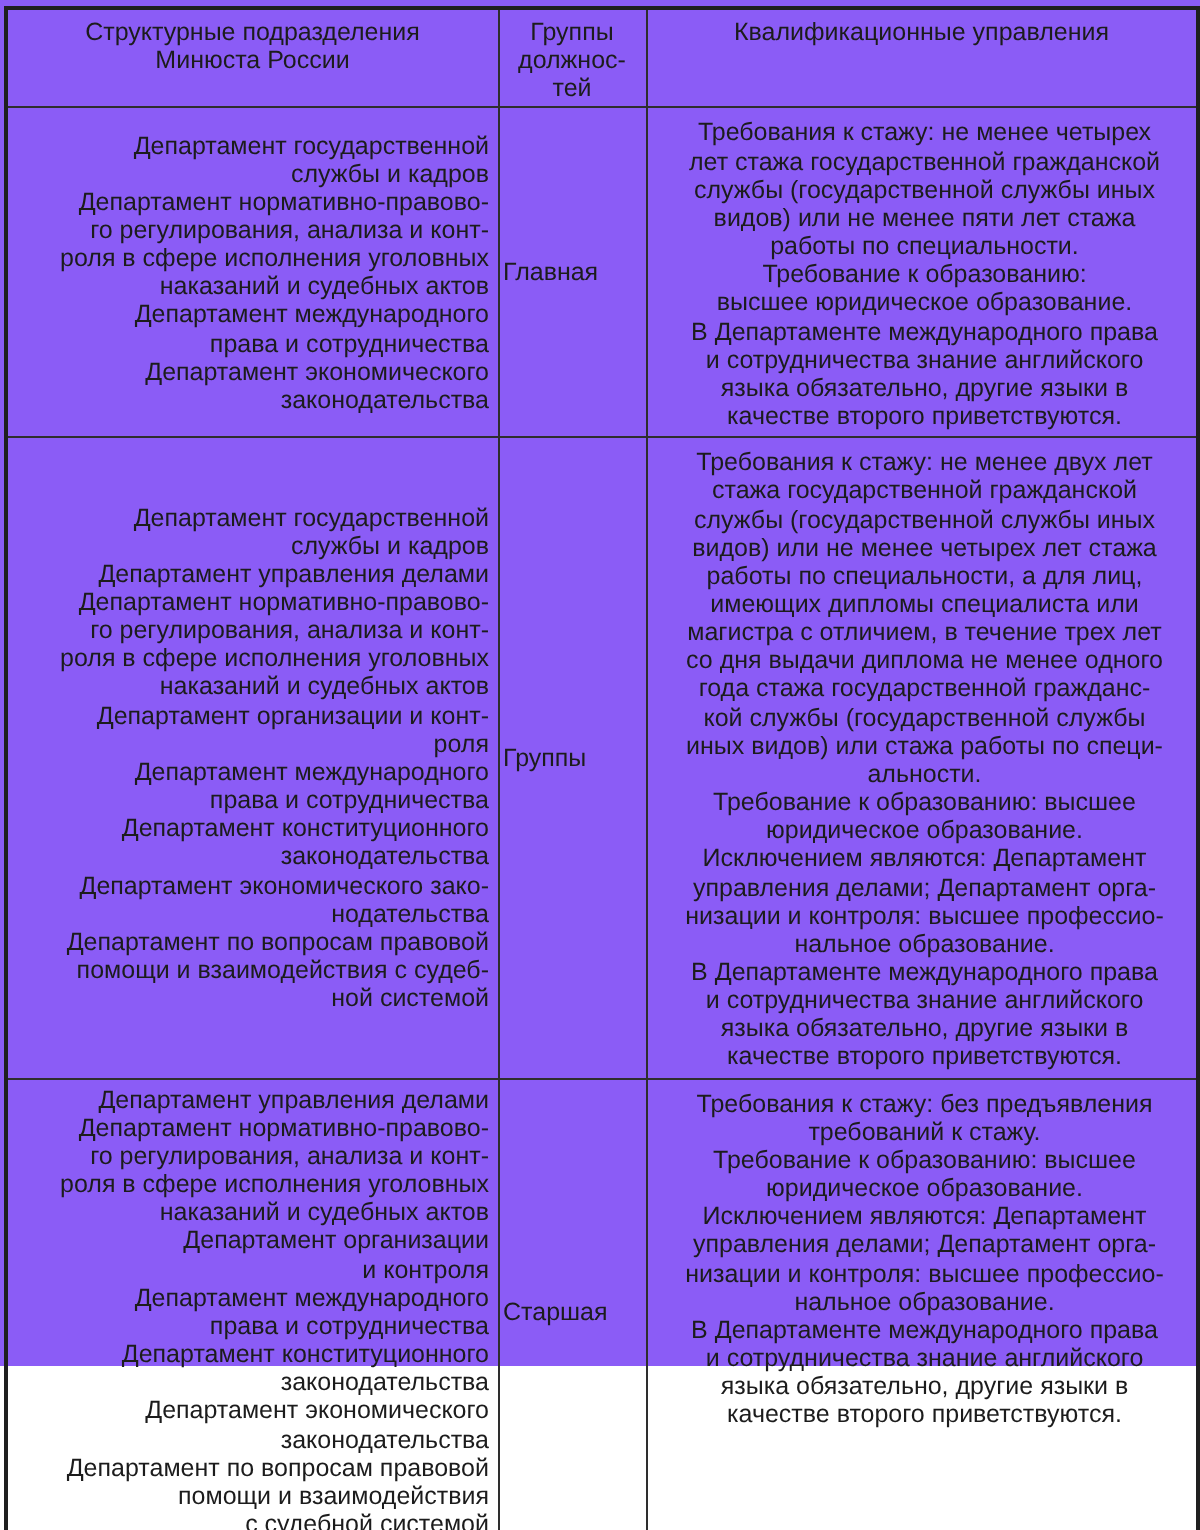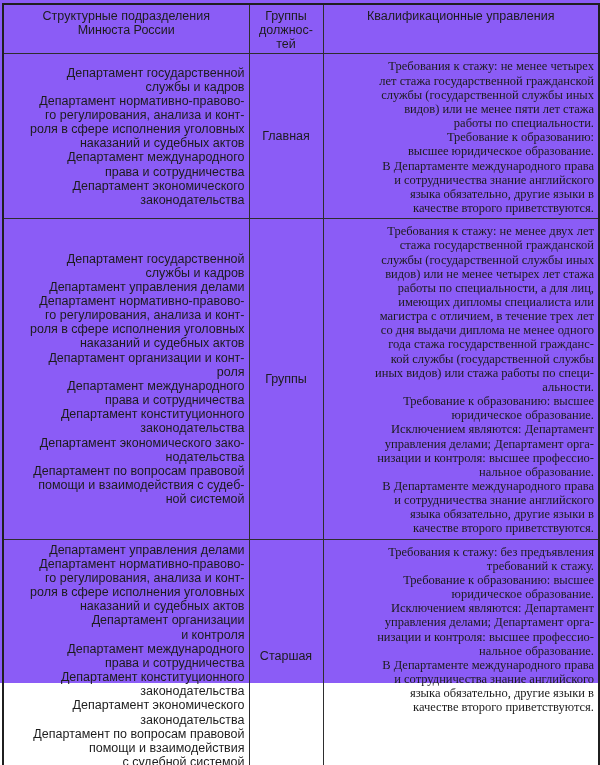--- a/index.html
+++ b/index.html
@@ -40,29 +40,27 @@
     vertical-align: top;
     padding: 4px 3px 2px 3px;
     height: 46px;
   }
   td.col-div {
     text-align: right;
     vertical-align: middle;
     padding: 3px 4px 3px 7px;
   }
   td.col-grp {
-    text-align: center;
     vertical-align: middle;
     padding: 2px 2px;
   }
   td.col-req {
-    text-align: right;
+    text-align: center;
     vertical-align: top;
     padding: 5px 4px 3px 7px;
-    font-family: Liberation Serif, serif;
   }
   tr.row-main  { height: 162px; }
   tr.row-lead  { height: 315px; }
   tr.row-senior{ height: 233px; }
 </style>
 </head>
 <body>
 
 <div class="page">
   <table class="qual-table">

